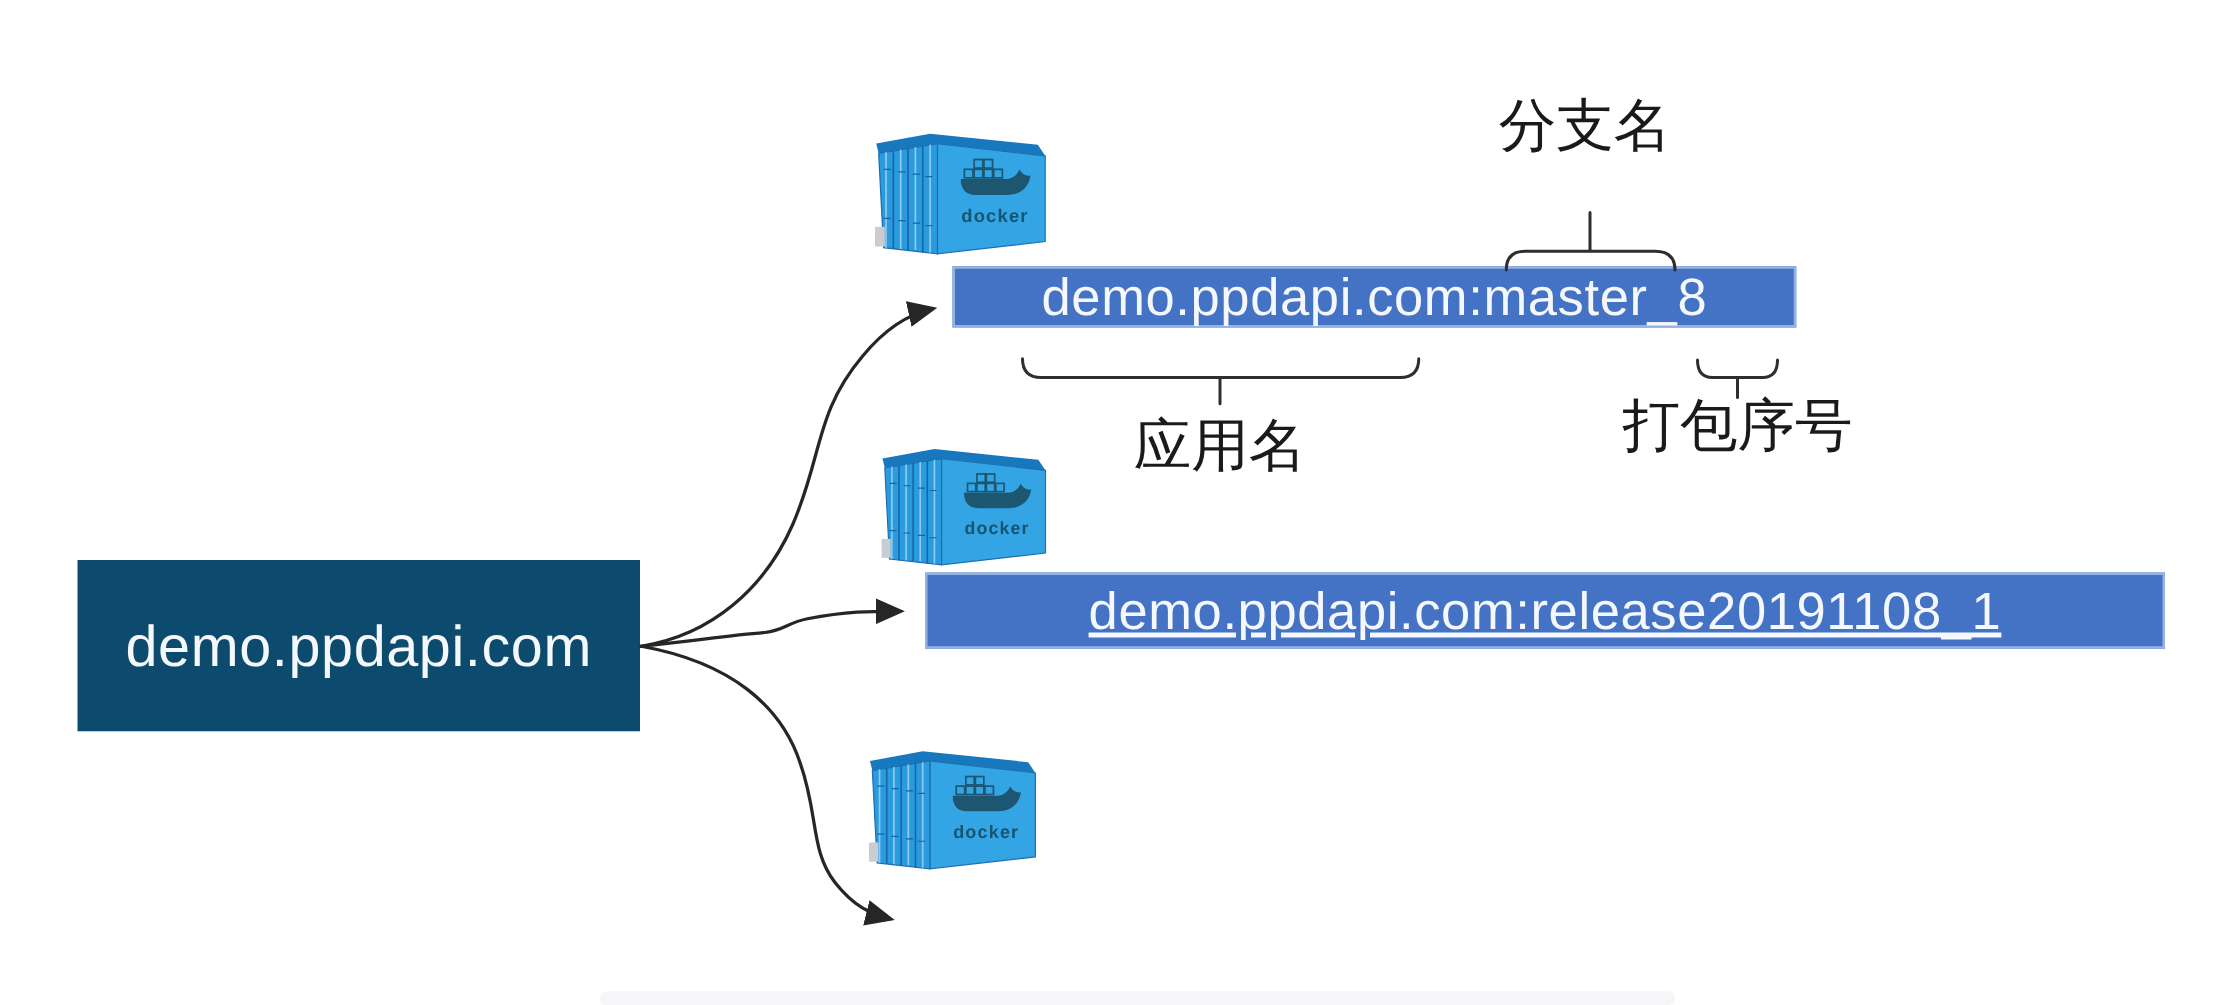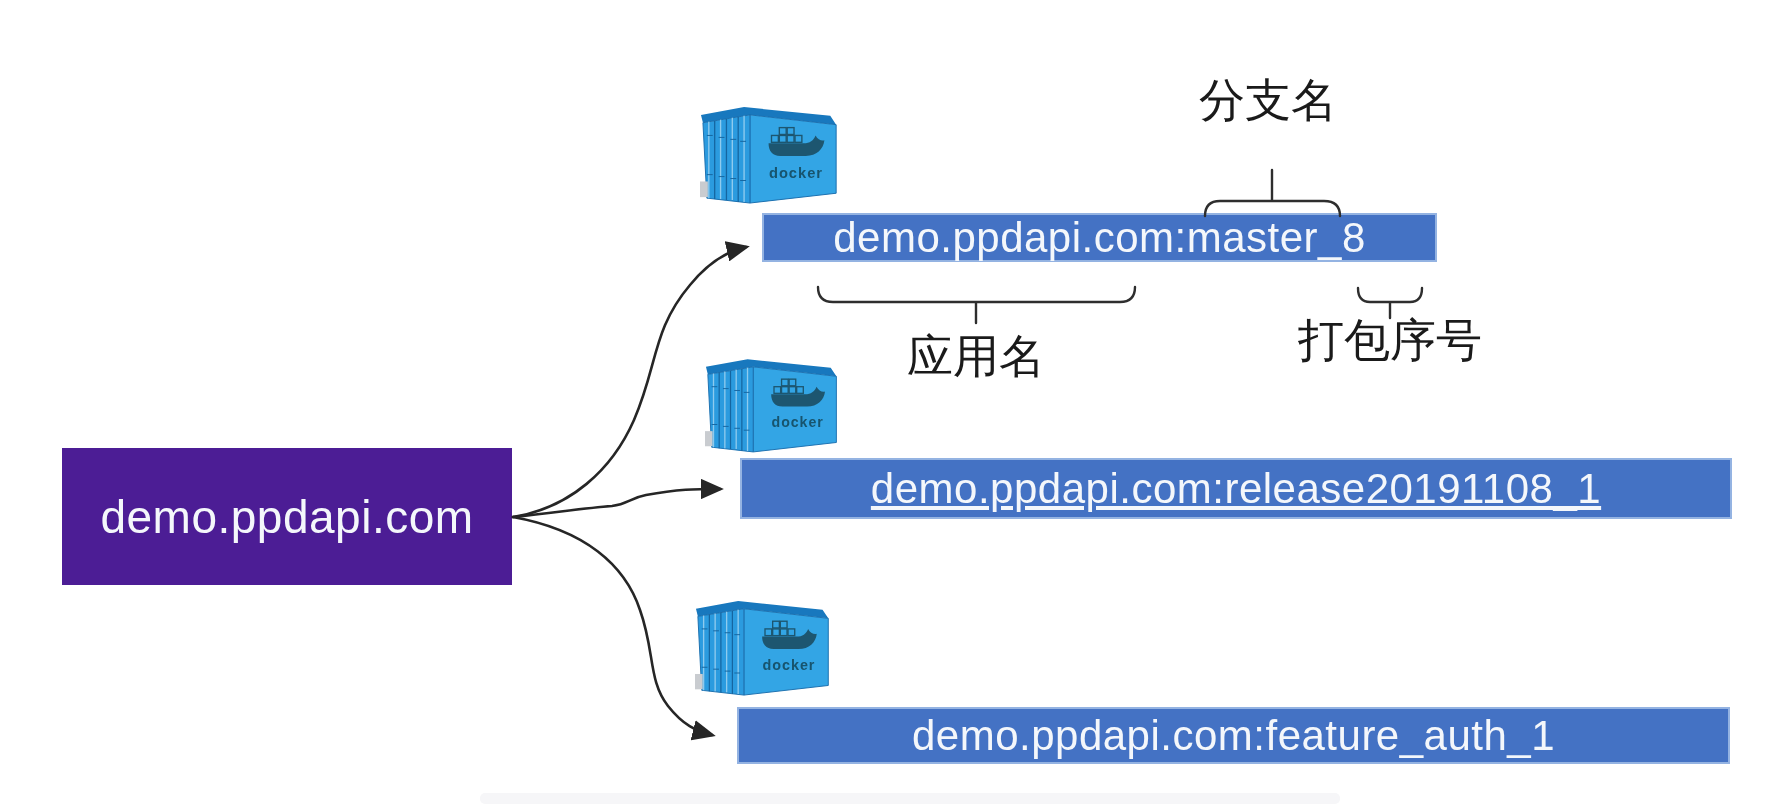--- a/index.html
+++ b/index.html
@@ -21,21 +21,21 @@
     align-items: center;
     justify-content: center;
     color: #f4f7fb;
     font-weight: 300;
     letter-spacing: 0.5px;
     white-space: nowrap;
   }
   .source-box {
     left: 62px; top: 448px;
     width: 450px; height: 137px;
-    background: #4c1d95;
+    background: #0c4a6e;
     font-size: 46px;
   }
   .image-box {
     background: #4472c4;
     border: 2px solid #94b3e2;
     box-sizing: border-box;
     font-size: 42px;
   }
   .image-box.master   { left: 762px; top: 213px; width: 675px; height: 49px; }
   .image-box.release  { left: 740px; top: 458px; width: 992px; height: 61px; text-decoration: underline; }
@@ -114,23 +114,20 @@
   <div class="box source-box">
     <span>demo.ppdapi.com</span>
   </div>
 
   <div class="box image-box master">
     <span>demo.ppdapi.com:master_8</span>
   </div>
   <div class="box image-box release">
     <span>demo.ppdapi.com:release20191108_1</span>
   </div>
-  <div class="box image-box feature">
-    <span>demo.ppdapi.com:feature_auth_1</span>
-  </div>
 
   <svg class="docker-icon icon-1" width="143" height="102" viewBox="0 0 146 104">
     <use href="#docker-container"></use>
   </svg>
   <svg class="docker-icon icon-2" width="138" height="101" viewBox="0 0 146 104">
     <use href="#docker-container"></use>
   </svg>
   <svg class="docker-icon icon-3" width="140" height="100" viewBox="0 0 146 104">
     <use href="#docker-container"></use>
   </svg>

